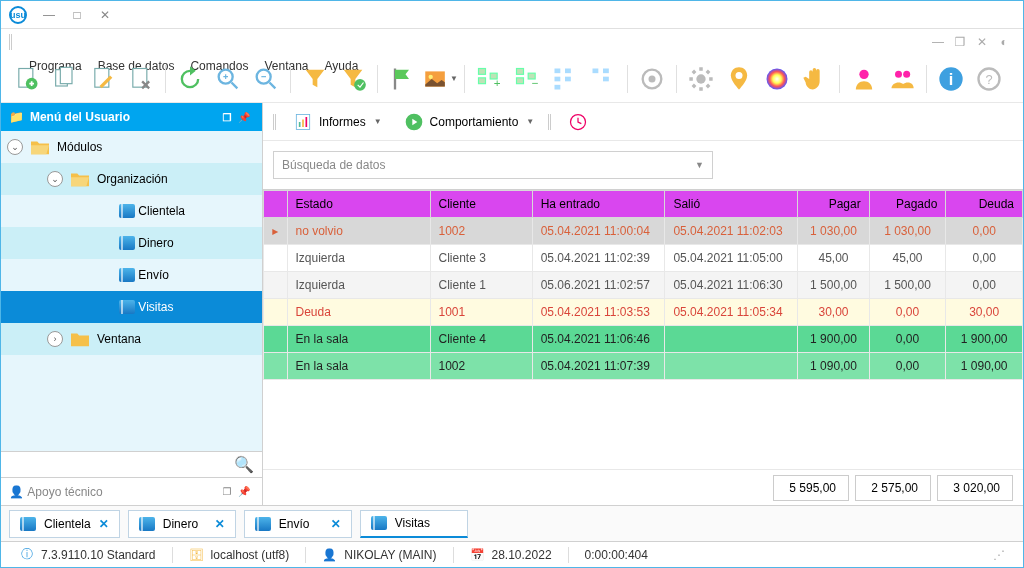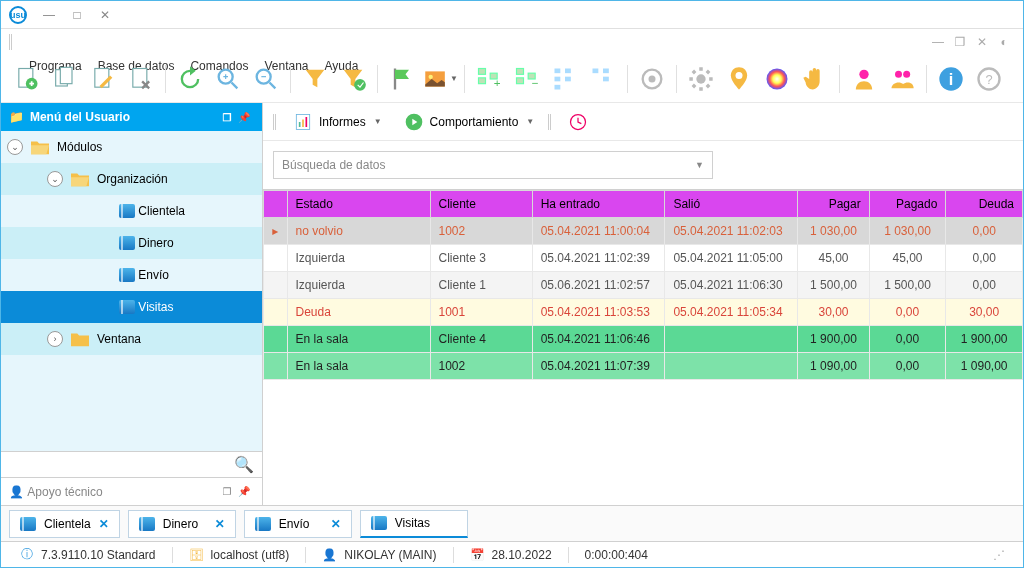--- a/index.html
+++ b/index.html
@@ -475,20 +475,25 @@
             <td>05.04.2021 11:07:39</td>
             <td></td>
             <td class="num">1 090,00</td>
             <td class="num">0,00</td>
             <td class="num">1 090,00</td>
           </tr>
         </tbody>
       </table>
     </div>
 
+    <div class="totals">
+      <div class="box">5 595,00</div>
+      <div class="box">2 575,00</div>
+      <div class="box">3 020,00</div>
+    </div>
   </div>
 </div>
 
 <div class="tabs">
   <div class="tab">
     <span class="book-ic"></span>
     <span>Clientela</span>
     <span class="x">✕</span>
   </div>
   <div class="tab">

